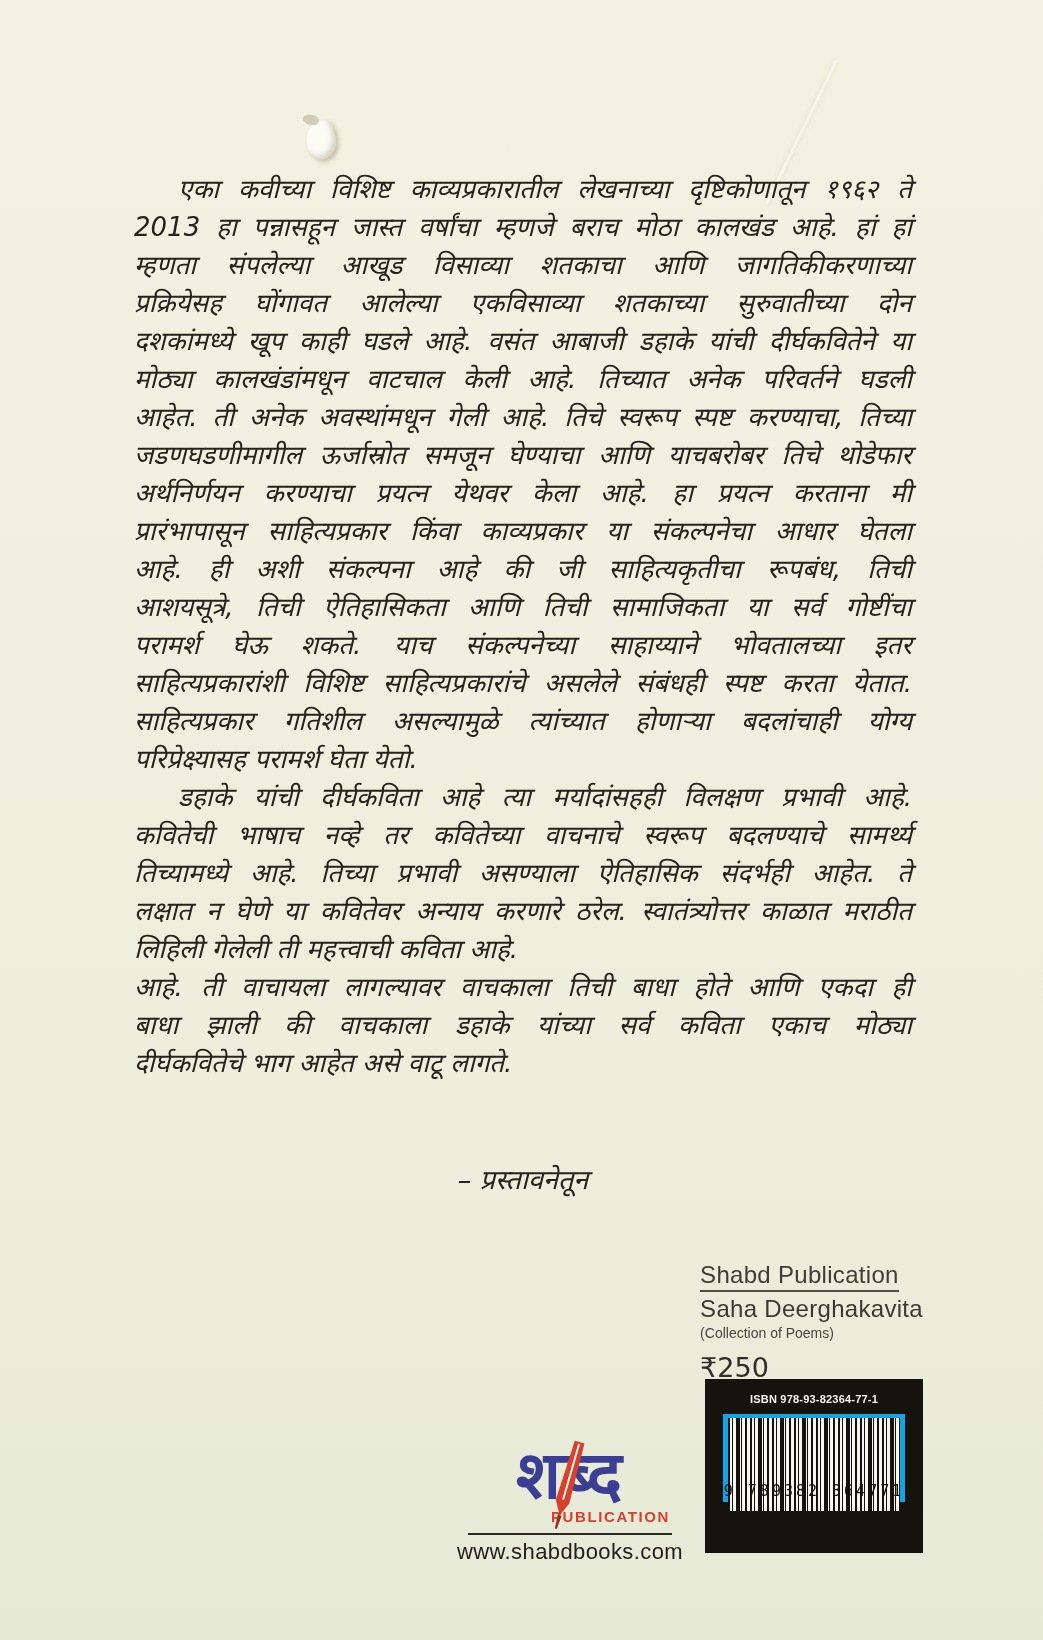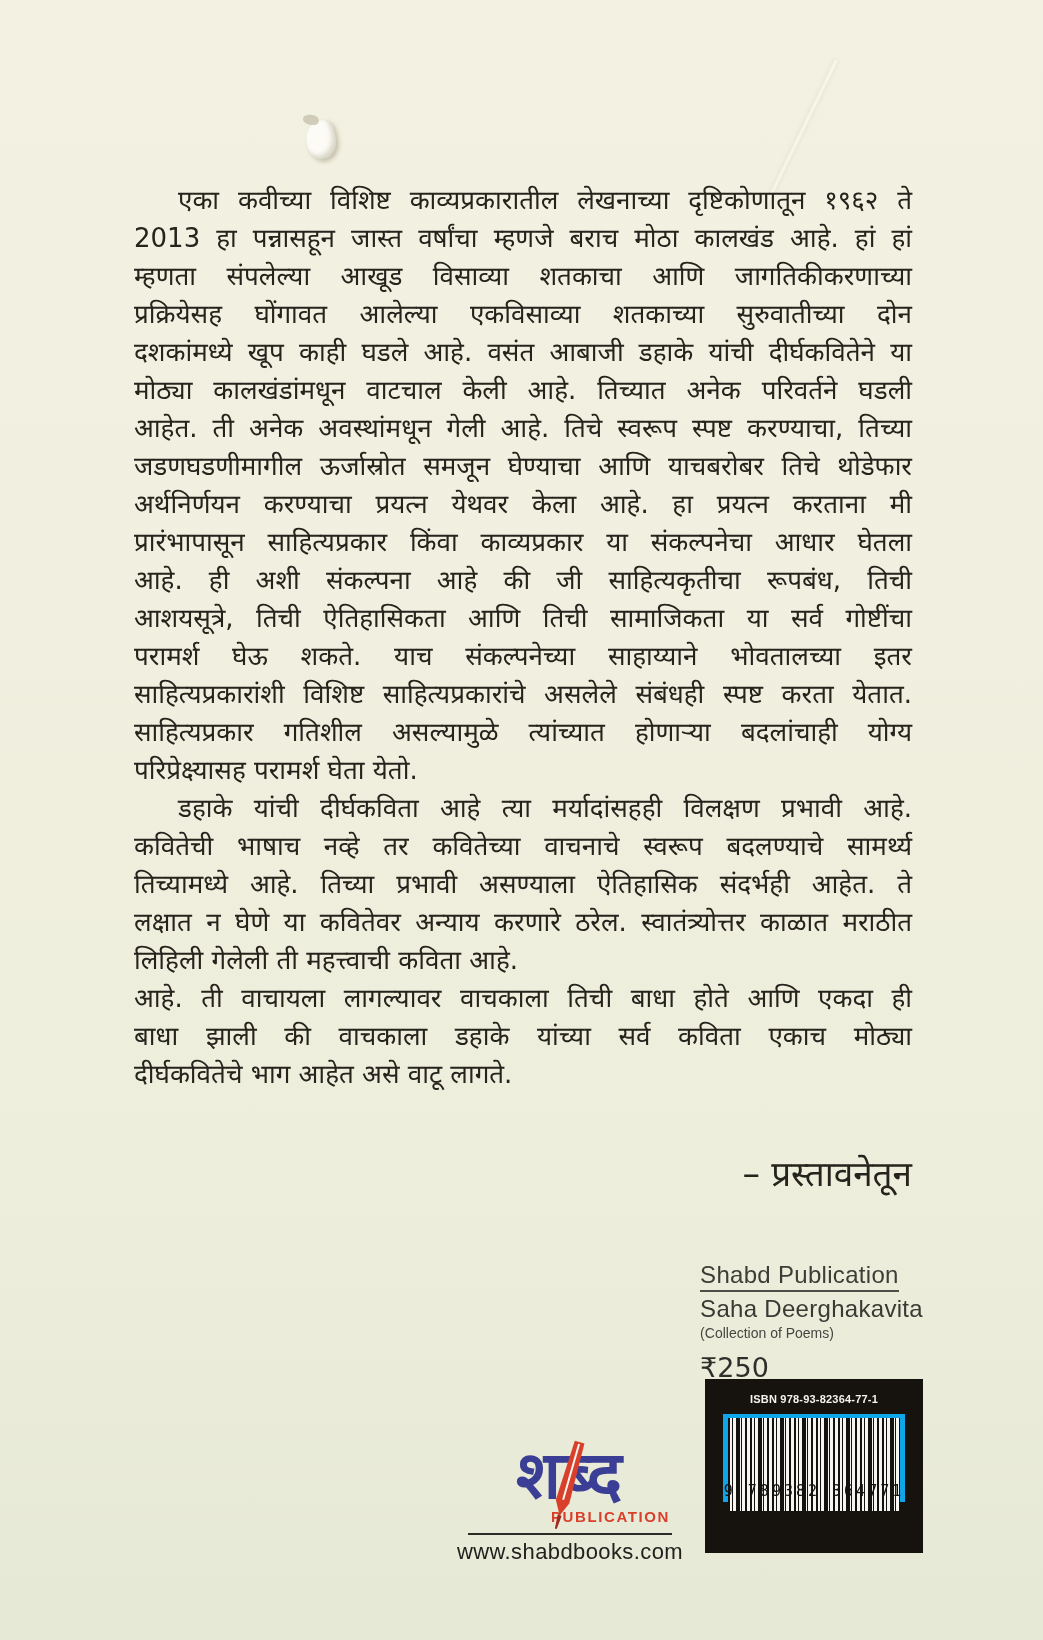--- a/index.html
+++ b/index.html
@@ -23,30 +23,30 @@
     content:"";position:absolute;left:2px;top:-8px;width:16px;height:10px;
     background:#b9b49c;border-radius:50% 50% 40% 60%;transform:rotate(20deg);opacity:.6;
   }
   .crease{
     position:absolute;left:800px;top:52px;width:3px;height:160px;
     background:rgba(255,255,255,.6);transform:rotate(26deg);
     border-radius:3px;box-shadow:0 0 5px rgba(205,200,175,.9);opacity:.55;
   }
   
   .preface{
-    position:absolute;left:134px;top:181px;width:778px;
+    position:absolute;left:134px;top:170px;width:778px;
     font-family:"DejaVu Sans","Liberation Sans",sans-serif;
-    font-size:26px;line-height:38px;color:#26231d;
+    font-size:26px;line-height:38px;color:#26231d;font-style:italic;
   }
   .line{display:block;text-align:justify;text-align-last:justify;}
   .line.para-first{text-indent:44px;}
   .line.para-last{text-align-last:left;}
   .attribution{
-    display:block;text-align:right;margin-top:62px;
-    font-size:35px;color:#26231d;
+    display:block;text-align:center;margin-top:79px;
+    font-size:27px;color:#26231d;
   }
   
   .publisher-block{
     position:absolute;right:120px;top:1262px;color:#3e3c36;
   }
   .pub-name{
     display:inline-block;font-size:24px;line-height:26px;letter-spacing:.3px;
     padding-bottom:2px;border-bottom:2px solid #504d46;color:#3e3c36;
   }
   .pub-title{font-size:24px;line-height:26px;margin-top:4px;color:#3b3933;letter-spacing:.3px;}

